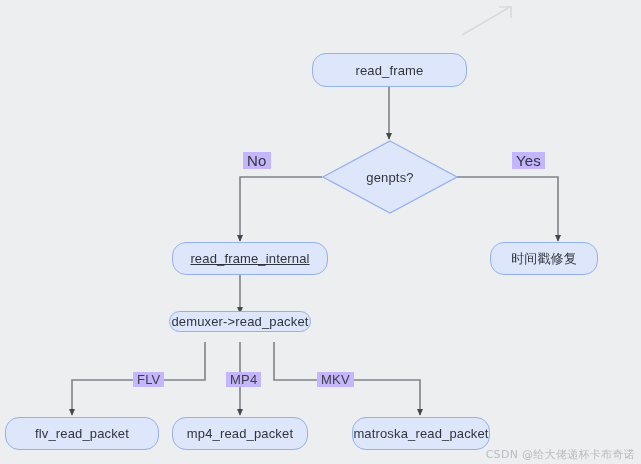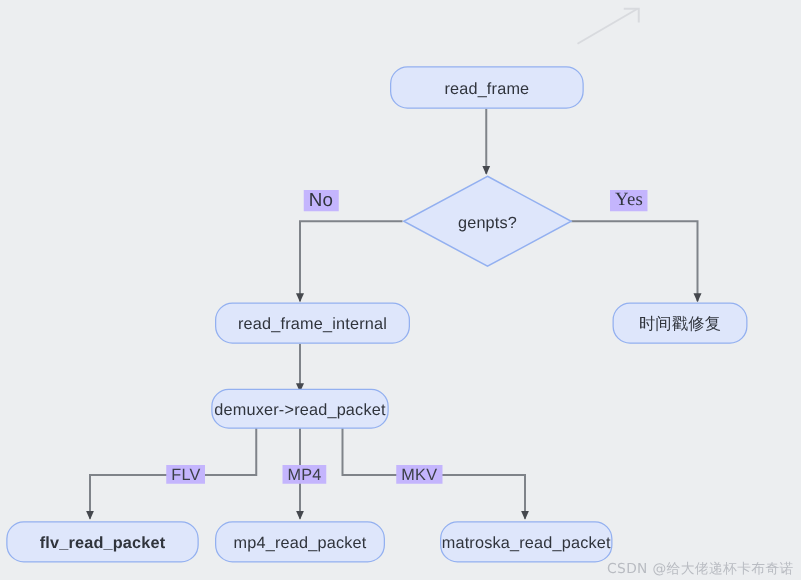--- a/index.html
+++ b/index.html
@@ -151,43 +151,43 @@
     <svg viewBox="0 0 136 74" width="136" height="74" xmlns="http://www.w3.org/2000/svg">
       <polygon points="68,1 135,37 68,73 1,37" fill="#dee6fb" stroke="#93b0f0" stroke-width="1.2"></polygon>
     </svg>
     <div class="diamond-label">genpts?</div>
   </div>
 
   <div class="node cjk" style="left:490px; top:242px; width:108px; height:33px;">
     <span>时间戳修复</span>
   </div>
 
-  <div class="node" style="left:172px; top:242px; width:156px; height:33px;">
+  <div class="node" style="left:172px; top:242px; width:156px; height:33px;text-decoration:underline;">
     <span>read_frame_internal</span>
   </div>
 
-  <div class="node" style="left:169px; top:311px; width:142px; height:32px;">
+  <div class="node" style="left:169px; top:311px; width:142px; height:21px;">
     <span>demuxer-&gt;read_packet</span>
   </div>
 
-  <div class="node" style="left:5px; top:417px; width:154px; height:33px;font-weight:bold;">
+  <div class="node" style="left:5px; top:417px; width:154px; height:33px;">
     <span>flv_read_packet</span>
   </div>
 
   <div class="node" style="left:172px; top:417px; width:136px; height:33px;">
     <span>mp4_read_packet</span>
   </div>
 
   <div class="node" style="left:352px; top:417px; width:138px; height:33px;">
     <span>matroska_read_packet</span>
   </div>
 
   <div class="edge-label big" style="left:243px; top:152px;">No</div>
 
-  <div class="edge-label big" style="left:488px; top:152px;font-family:Liberation Serif, serif;">Yes</div>
+  <div class="edge-label big" style="left:512px; top:152px;">Yes</div>
 
   <div class="edge-label" style="left:133px; top:372px;">FLV</div>
 
   <div class="edge-label" style="left:226px; top:372px;text-align:right;">MP4</div>
 
   <div class="edge-label" style="left:317px; top:372px;">MKV</div>
 
   <div class="watermark">CSDN @给大佬递杯卡布奇诺</div>
 
 </div>

